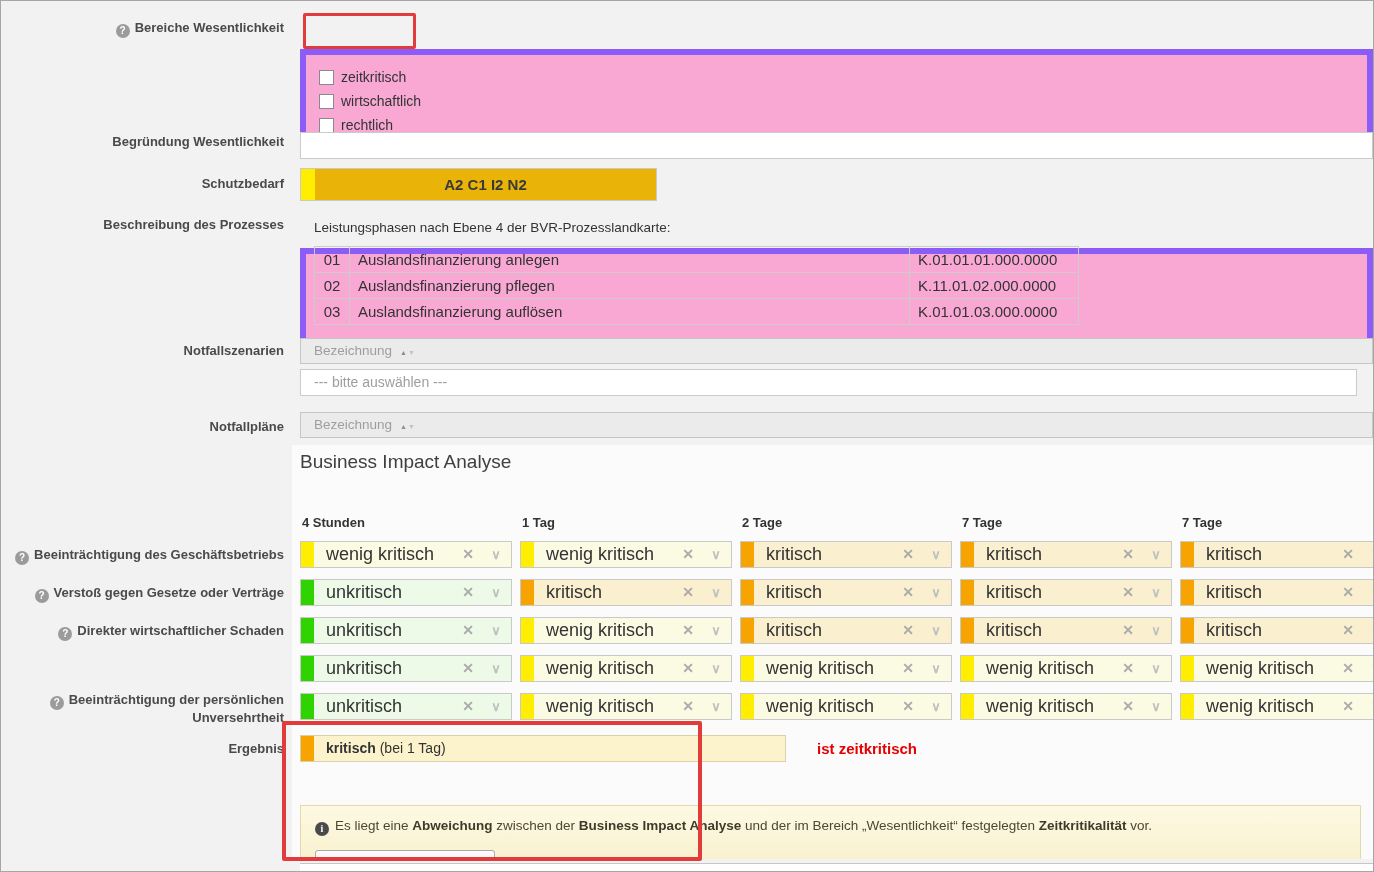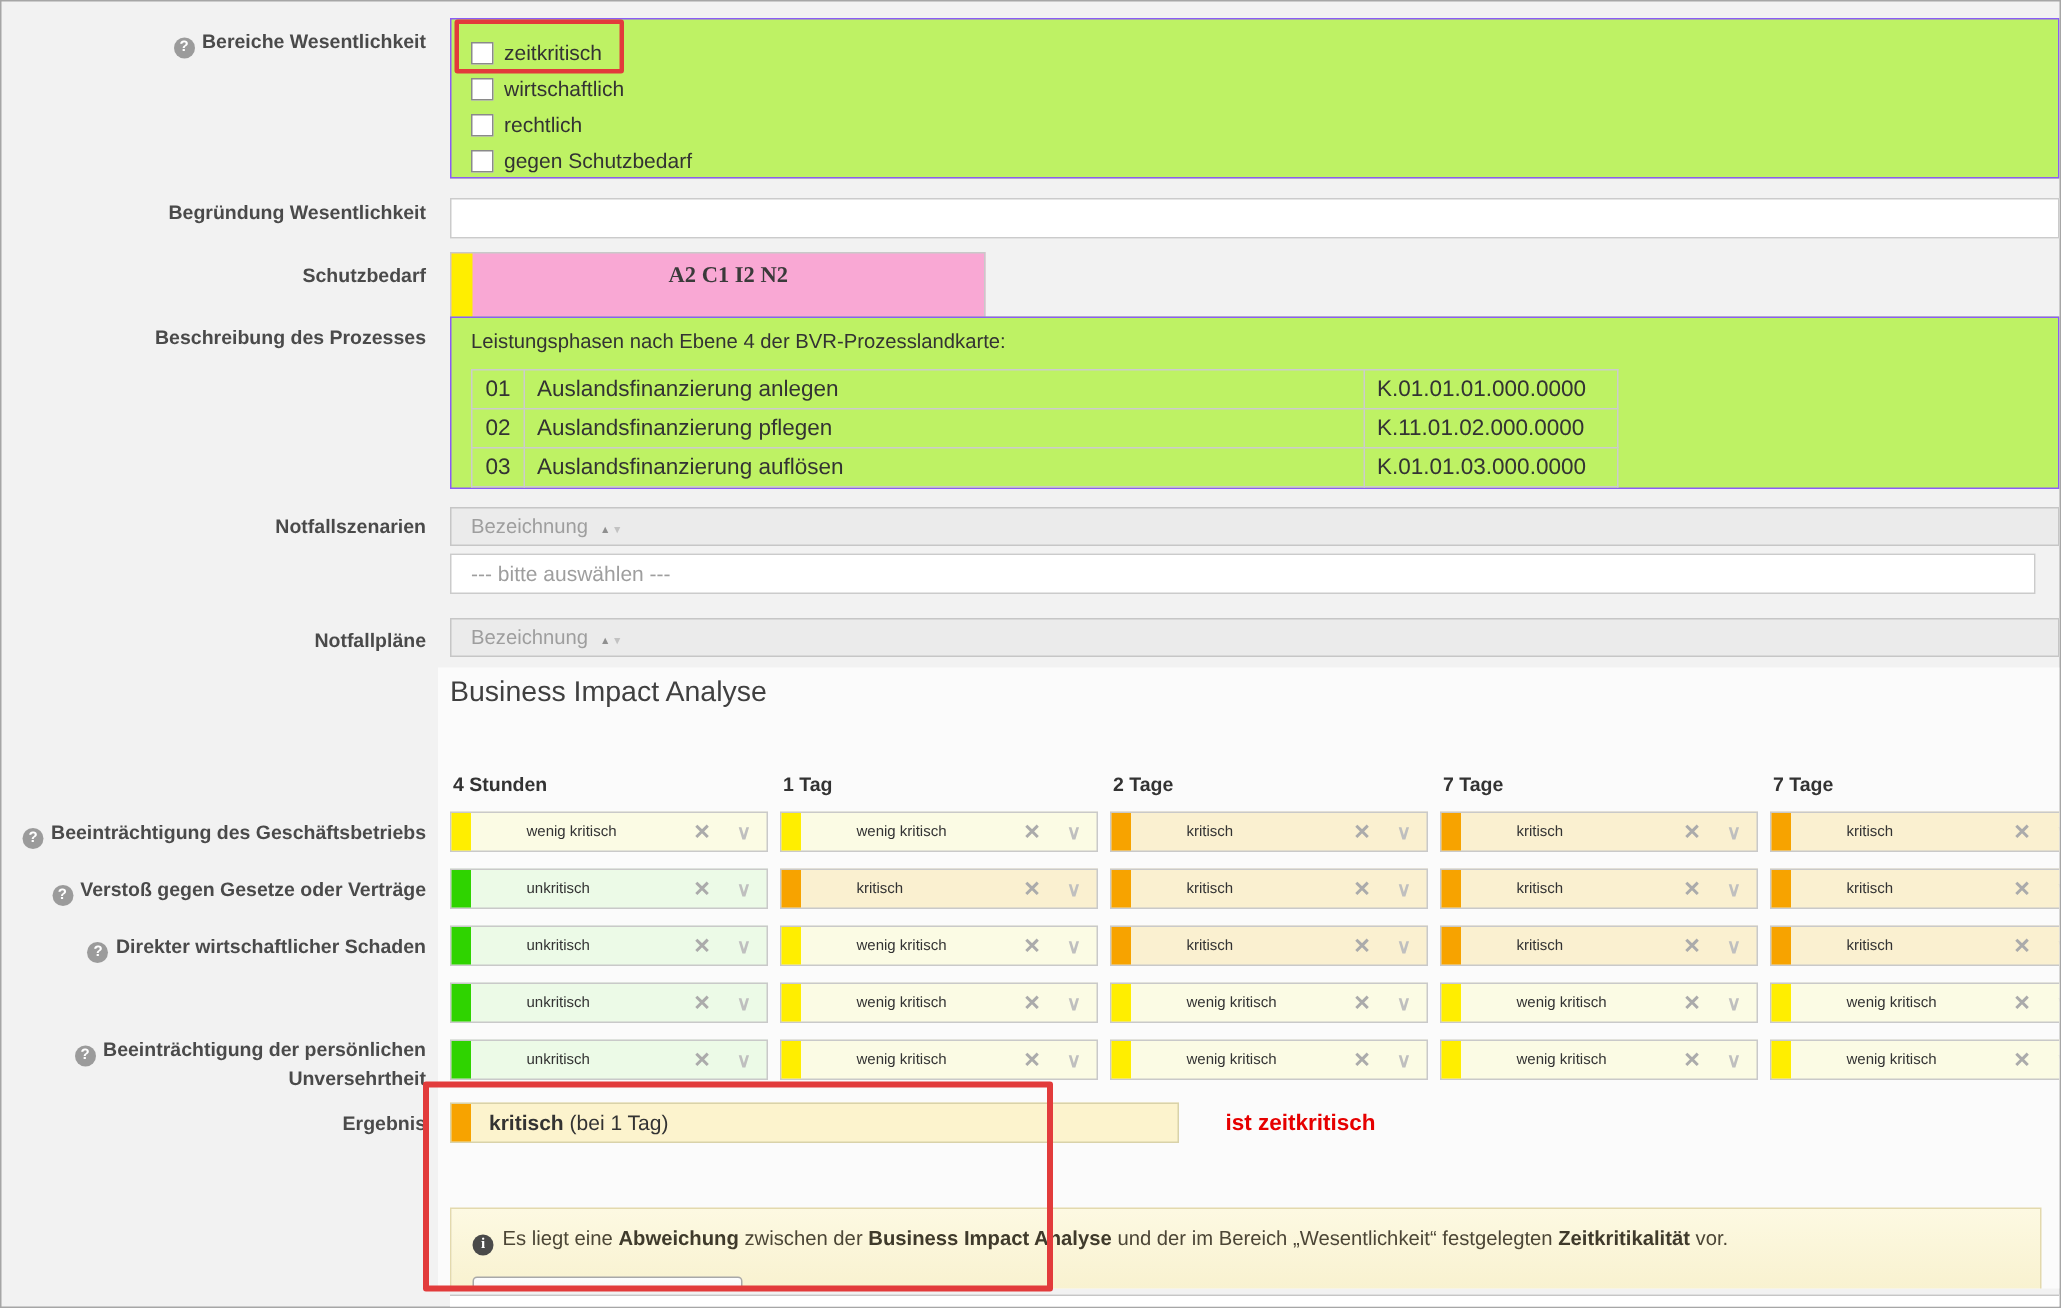--- a/index.html
+++ b/index.html
@@ -4,38 +4,38 @@
 <style>
   html,body{margin:0;padding:0;background:#e9e9e9;font-family:"Liberation Sans",sans-serif;}
   #screen{position:relative;width:1372px;height:870px;background:#f2f2f2;border:1px solid #a6a6a6;overflow:hidden;}
 
   
   .flabel{position:absolute;left:8px;width:275px;text-align:right;font-size:13px;font-weight:bold;color:#4a4a4a;line-height:16px;}
   .help{display:inline-block;width:14px;height:14px;border-radius:50%;background:#9b9b9b;color:#fff;
         font-size:10px;font-weight:bold;text-align:center;line-height:14px;margin-right:5px;vertical-align:-2px;}
 
   
-  .panel{position:absolute;background:#bef264;border:1px solid #8b5cf6;box-sizing:border-box;}
+  .panel{position:absolute;background:#f9a8d4;border:6px solid #8b5cf6;box-sizing:border-box;margin-top:37px;}
   .graybar{position:absolute;background:#ebebeb;border:1px solid #c6c6c6;box-sizing:border-box;
            color:#9e9e9e;font-size:13.5px;line-height:24px;padding-left:13px;}
   .sortarrows{font-size:7px;letter-spacing:1px;margin-left:8px;}
   .sortarrows .up{color:#8f8f8f;} .sortarrows .dn{color:#c2c2c2;}
 
   
   .cbrow{display:flex;align-items:center;height:24px;padding-left:13px;}
   .cbbox{width:13px;height:13px;border:1px solid #8a8a8a;background:#fff;margin-right:7px;flex:0 0 auto;}
   .cblabel{font-size:14px;color:#333;}
 
   
   .tinput{position:absolute;background:#fff;border:1px solid #cbcbcb;box-sizing:border-box;font-size:14px;
           padding:0 8px;color:#333;outline:none;}
 
   
-  #schutzbedarf-box{position:absolute;left:299px;top:167px;width:357px;height:47px;background:#f9a8d4;
-          border:1px solid #c9c9c9;box-sizing:border-box;display:flex;align-items:stretch;font-family:Liberation Serif, serif;}
+  #schutzbedarf-box{position:absolute;left:299px;top:167px;width:357px;height:33px;background:#eab308;
+          border:1px solid #c9c9c9;box-sizing:border-box;display:flex;align-items:stretch;}
   #schutzbedarf-box .strip{width:14px;flex:0 0 auto;}
   #schutzbedarf-box .val{flex:1;text-align:center;font-weight:bold;font-size:15px;color:#3a3a3a;line-height:31px;}
 
   
   #prozess-intro{position:absolute;left:313px;top:219px;font-size:13.5px;color:#333;}
   #prozess-table{position:absolute;left:313px;top:245px;border-collapse:collapse;font-size:15px;color:#333;}
   #prozess-table td{border:1px solid #ccc;height:25px;padding:0 8px;}
   #prozess-table td.num{width:22px;text-align:center;padding:0 6px;}
   #prozess-table td.name{width:543px;}
   #prozess-table td.code{width:152px;}
@@ -44,22 +44,22 @@
   .combobox{position:absolute;background:#fff;border:1px solid #cbcbcb;box-sizing:border-box;
             color:#9e9e9e;font-size:14px;line-height:25px;padding-left:13px;}
 
   
   #bia-panel{position:absolute;left:291px;top:444px;right:0;height:414px;background:#fbfbfb;overflow:hidden;}
   #bia-title{position:absolute;left:8px;top:6px;font-size:19px;color:#404040;}
   .colhead{position:absolute;top:70px;font-size:13px;font-weight:bold;color:#333;}
   .cell{position:absolute;width:212px;height:27px;border:1px solid #c9c9c9;box-sizing:border-box;
         display:flex;align-items:stretch;}
   .cell .strip{width:13px;flex:0 0 auto;}
-  .cell .cell-text{flex:1;font-size:10px;color:#333;line-height:25px;padding-left:12px;
-        white-space:nowrap;overflow:hidden;margin-left:25px;}
+  .cell .cell-text{flex:1;font-size:18px;color:#333;line-height:25px;padding-left:12px;
+        white-space:nowrap;overflow:hidden;}
   .cell .x{width:26px;text-align:center;color:#ababab;font-size:14px;font-weight:bold;line-height:25px;}
   .cell .chev{width:30px;text-align:center;color:#bfbfbf;font-size:13px;font-weight:bold;line-height:25px;}
 
   
   #ergebnis-box{position:absolute;left:8px;top:290px;width:486px;height:27px;background:#fcf3cd;
         border:1px solid #d9d2a9;box-sizing:border-box;display:flex;align-items:stretch;}
   #ergebnis-box .strip{width:13px;flex:0 0 auto;}
   #ergebnis-box .etext{flex:1;font-size:14px;color:#333;line-height:25px;padding-left:12px;}
   #ergebnis-status{position:absolute;left:525px;top:290px;height:27px;line-height:27px;
         font-size:15px;font-weight:bold;}

